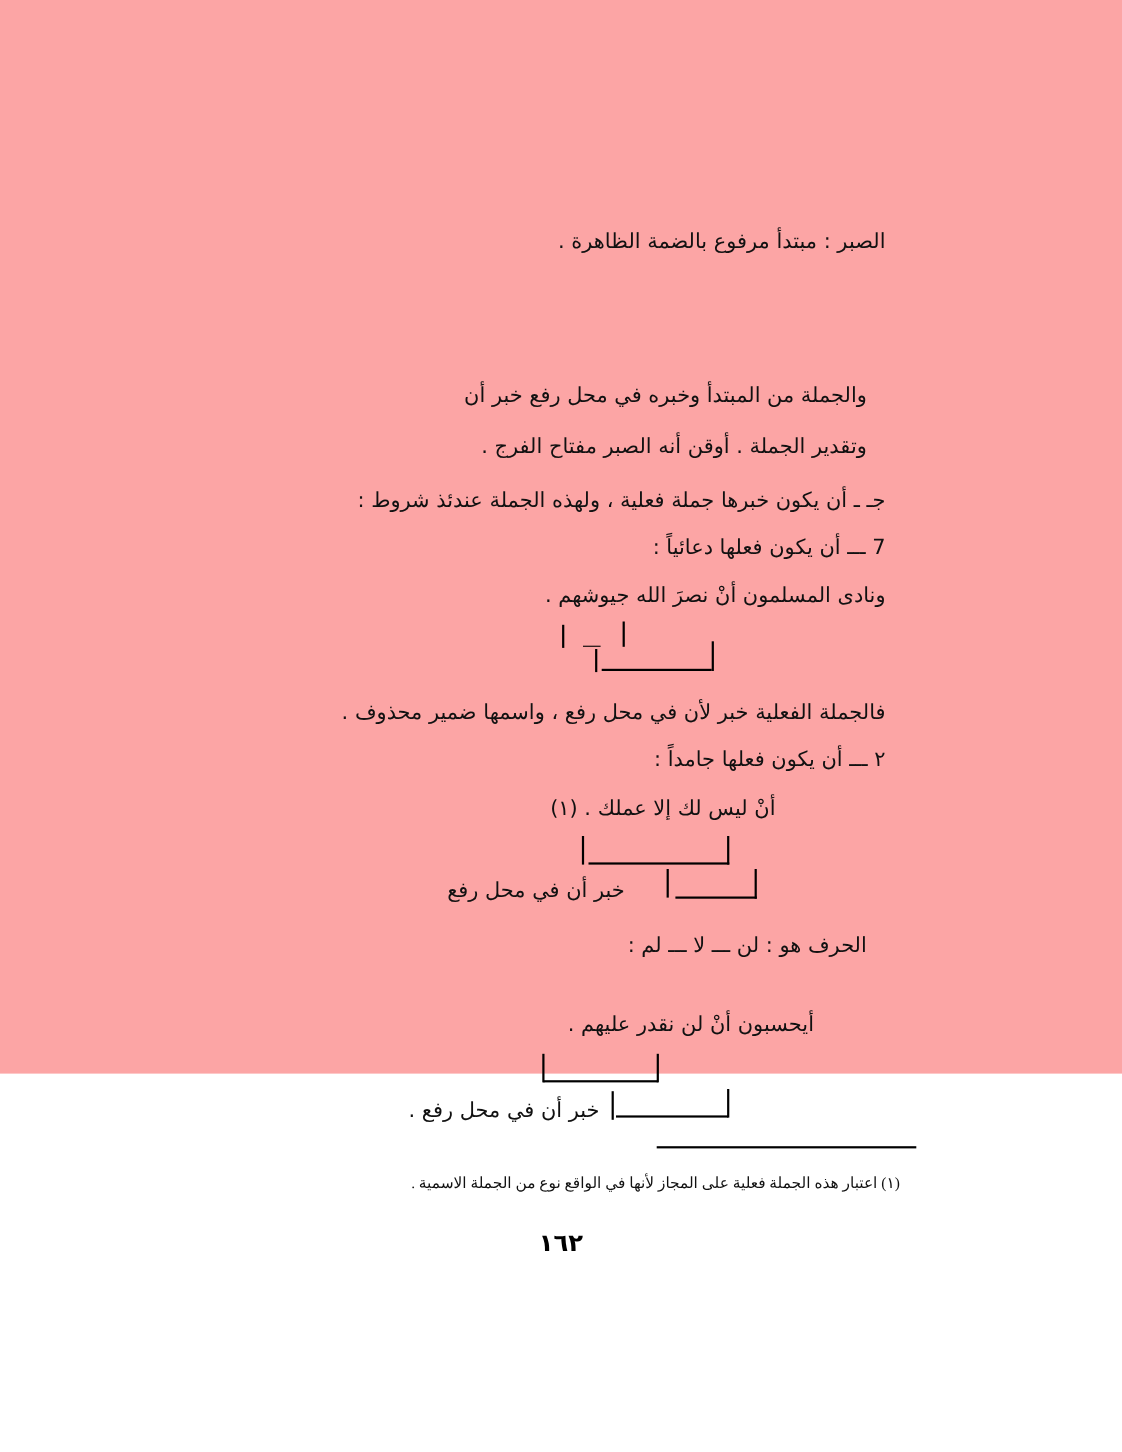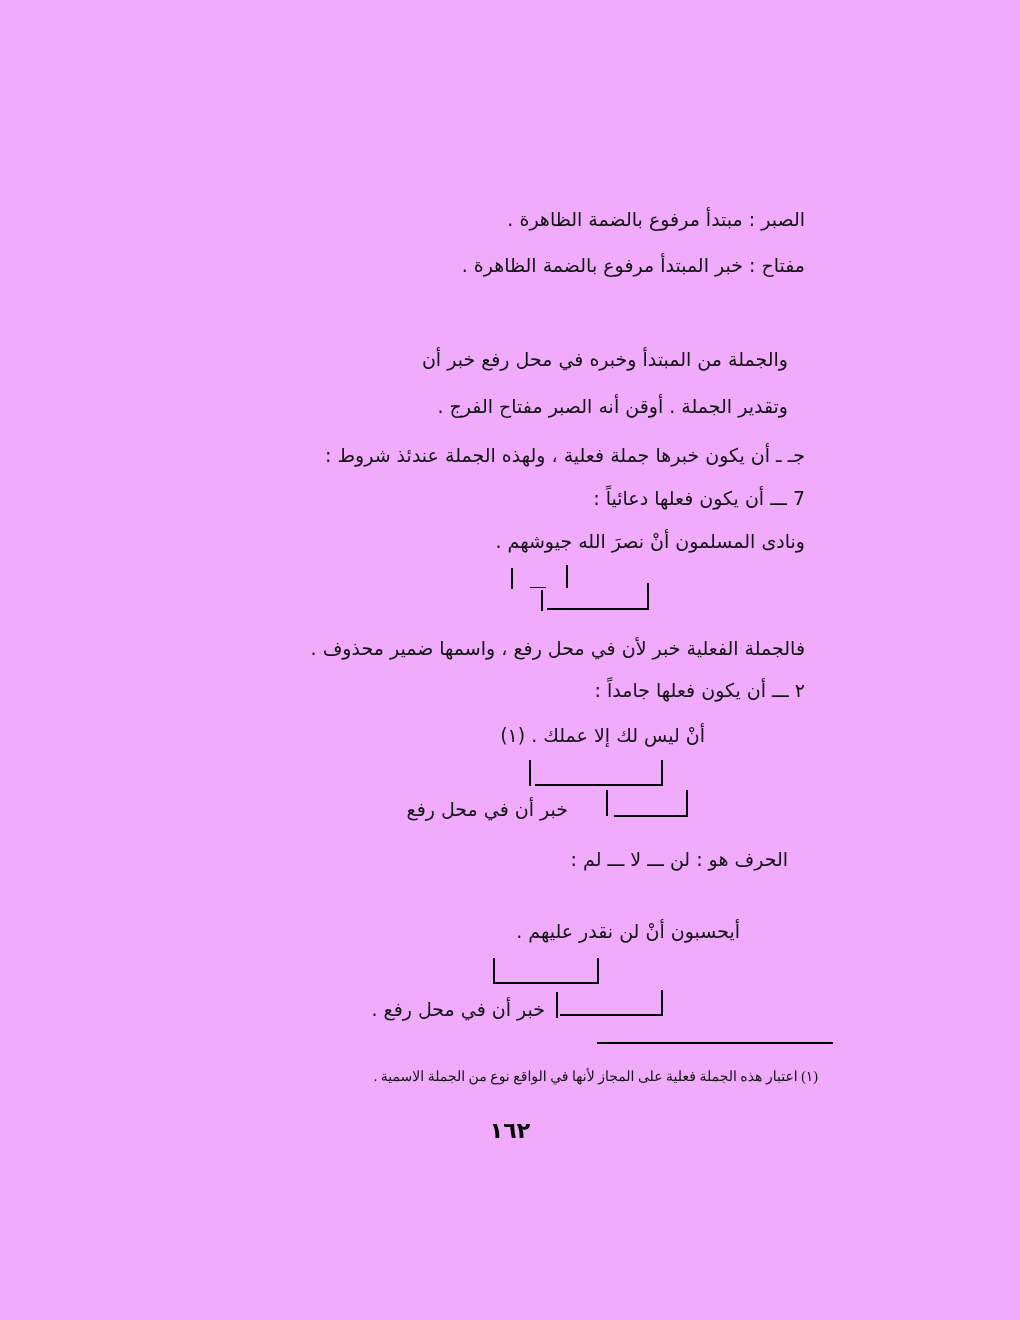--- a/index.html
+++ b/index.html
@@ -1,36 +1,35 @@
 <!DOCTYPE html>
 <html><head>
   <meta charset="utf-8">
   <style>
     html, body { margin: 0; padding: 0; background: #ffffff; }
     body { width: 1020px; height: 1320px; position: relative; overflow: hidden;
            font-family: "DejaVu Sans", sans-serif; color: #000; }
-    .page { position: absolute; left: 0; top: 0; width: 1020px; height: 1320px; background: #f0abfc; }
+    .page { position: absolute; left: 0; top: 0; width: 1020px; height: 976px; background: #fca5a5; }
     .line { position: absolute; direction: rtl; text-align: right; white-space: nowrap;
             font-family: "DejaVu Sans", sans-serif; font-size: 19px; line-height: 30px; color: #111; }
     .line.full { right: 215px; }
     .line.indent { right: 232px; }
     .bar { position: absolute; background: #000; width: 2px; }
     .rule { position: absolute; background: #000; height: 2px; }
     .foot { position: absolute; direction: rtl; white-space: nowrap; right: 202px;
             font-family: Liberation Serif, serif; font-size: 14px; line-height: 22px; color: #111; }
     .pagenum { position: absolute; left: 0; width: 1020px; text-align: center; top: 1118px;
                font-family: "DejaVu Sans", sans-serif; font-size: 22px; font-weight: bold; }
   </style>
 </head>
 <body>
 
 <div class="page">
 
   <div class="line full" style="top:204px;">الصبر : مبتدأ مرفوع بالضمة الظاهرة .</div>
-  <div class="line full" style="top:250px;">مفتاح : خبر المبتدأ مرفوع بالضمة الظاهرة .</div>
   <div class="line indent" style="top:344px;">والجملة من المبتدأ وخبره في محل رفع خبر أن</div>
   <div class="line indent" style="top:391px;">وتقدير الجملة . أوقن أنه الصبر مفتاح الفرج .</div>
   <div class="line full" style="top:440px;">جـ ـ أن يكون خبرها جملة فعلية ، ولهذه الجملة عندئذ شروط :</div>
   <div class="line full" style="top:483px;">7 ـــ أن يكون فعلها دعائياً :</div>
   <div class="line full" style="top:526px;">ونادى المسلمون أنْ نصرَ الله جيوشهم .</div>
 
   <div>
     <div class="bar" style="left:511px; top:568px; height:21px;"></div>
     <div class="rule" style="left:530px; top:587px; width:16px; height:1px;"></div>
     <div class="bar" style="left:566px; top:565px; height:23px;"></div>

